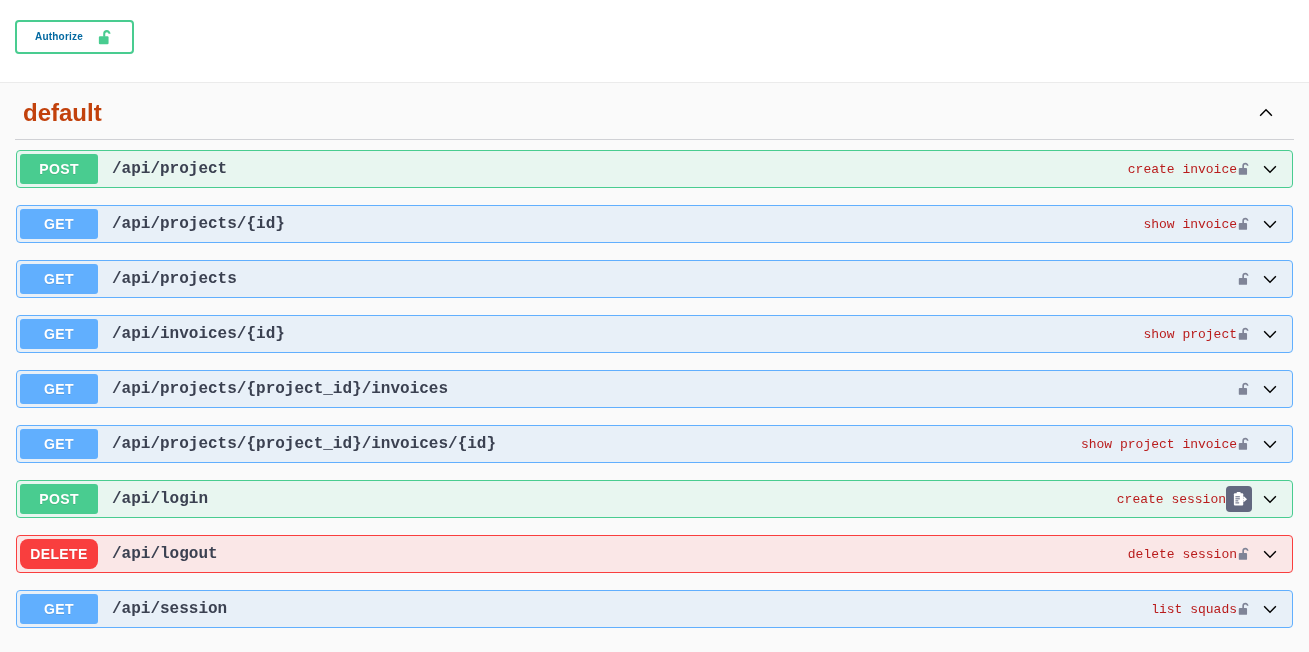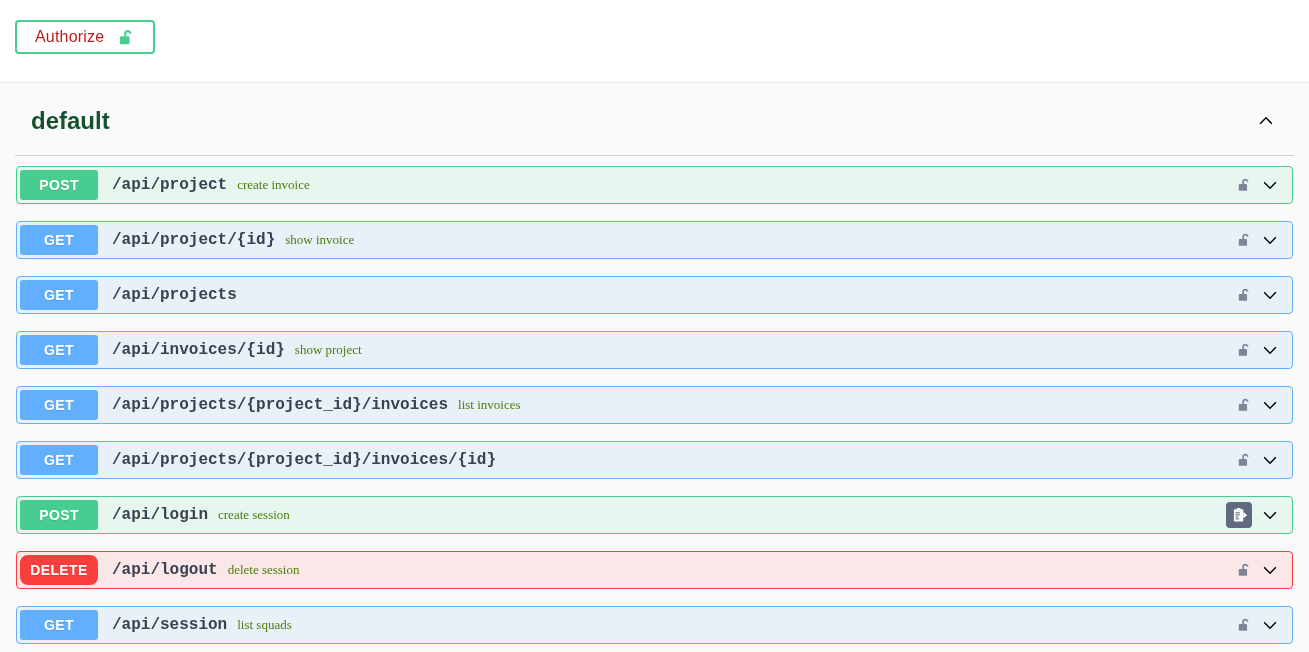--- a/index.html
+++ b/index.html
@@ -33,23 +33,23 @@
     gap: 14px;
     height: 34px;
     padding: 0 18px;
     background: #ffffff;
     border: 2px solid #49cc90;
     border-radius: 4px;
     box-sizing: border-box;
     cursor: pointer;
   }
   .authorize-btn .label {
-    font-size: 16px;
-    font-weight: normal;
-    color: #b91c1c;
+    font-size: 10px;
+    font-weight: bold;
+    color: #0369a1;
     letter-spacing: .2px;
     line-height: 1;
   }
   .lock-open-green { display: block; }
 
   
   .opblock-tag-section {
     padding: 0 15px;
   }
   .opblock-tag {
@@ -57,23 +57,23 @@
     align-items: center;
     justify-content: space-between;
     border-bottom: 1px solid rgba(59,65,81,.22);
     padding: 18px 8px 14px 8px;
     cursor: pointer;
     background: transparent;
   }
   .tag-title {
     font-size: 24px;
     font-weight: bold;
-    color: #14532d;
+    color: #c2410c;
     line-height: 1;
-    margin: 8px;
+    margin: 0;
   }
   .tag-arrow {
     width: 20px;
     height: 20px;
     display: flex;
     align-items: center;
     justify-content: center;
     margin-right: 10px;
   }
 
@@ -120,26 +120,27 @@
 
   .op-path {
     font-family: "Liberation Mono", monospace;
     font-size: 16px;
     font-weight: bold;
     color: #3b4151;
     padding: 0 10px 0 14px;
     white-space: nowrap;
   }
   .op-summary {
-    font-family: Liberation Serif, serif;
+    font-family: Liberation Mono, monospace;
     font-size: 13px;
-    color: #4d7c0f;
+    color: #b91c1c;
     white-space: nowrap;
     flex: 1 1 auto;
     overflow: hidden;
+    text-align: right;
   }
 
   .op-right {
     display: flex;
     align-items: center;
     gap: 8px;
     margin-left: auto;
     padding-right: 12px;
   }
   .auth-lock-btn {
@@ -206,21 +207,21 @@
       <span class="chev">
         <svg width="18" height="18" viewBox="0 0 20 20" aria-hidden="true">
           <path d="M3.5 7 10 13.5 16.5 7" fill="none" stroke="#000000" stroke-width="1.6"></path>
         </svg>
       </span>
     </span>
   </div>
 
   <div class="opblock get">
     <span class="method">GET</span>
-    <span class="op-path">/api/project/{id}</span>
+    <span class="op-path">/api/projects/{id}</span>
     <span class="op-summary">show invoice</span>
     <span class="op-right">
       <button class="auth-lock-btn">
             <svg width="15" height="18" viewBox="0 0 20 20" aria-hidden="true">
               <path d="M8.2 9.2V5.8a3 3 0 0 1 6 0" fill="none" stroke="#7f8497" stroke-width="2.2"></path>
               <rect x="2.4" y="8.8" width="11" height="9" rx="1.2" fill="#7f8497"></rect>
             </svg>
           </button>
       <span class="chev">
         <svg width="18" height="18" viewBox="0 0 20 20" aria-hidden="true">
@@ -263,39 +264,39 @@
         <svg width="18" height="18" viewBox="0 0 20 20" aria-hidden="true">
           <path d="M3.5 7 10 13.5 16.5 7" fill="none" stroke="#000000" stroke-width="1.6"></path>
         </svg>
       </span>
     </span>
   </div>
 
   <div class="opblock get">
     <span class="method">GET</span>
     <span class="op-path">/api/projects/{project_id}/invoices</span>
-    <span class="op-summary">list invoices</span>
     <span class="op-right">
       <button class="auth-lock-btn">
             <svg width="15" height="18" viewBox="0 0 20 20" aria-hidden="true">
               <path d="M8.2 9.2V5.8a3 3 0 0 1 6 0" fill="none" stroke="#7f8497" stroke-width="2.2"></path>
               <rect x="2.4" y="8.8" width="11" height="9" rx="1.2" fill="#7f8497"></rect>
             </svg>
           </button>
       <span class="chev">
         <svg width="18" height="18" viewBox="0 0 20 20" aria-hidden="true">
           <path d="M3.5 7 10 13.5 16.5 7" fill="none" stroke="#000000" stroke-width="1.6"></path>
         </svg>
       </span>
     </span>
   </div>
 
   <div class="opblock get">
     <span class="method">GET</span>
     <span class="op-path">/api/projects/{project_id}/invoices/{id}</span>
+    <span class="op-summary">show project invoice</span>
     <span class="op-right">
       <button class="auth-lock-btn">
             <svg width="15" height="18" viewBox="0 0 20 20" aria-hidden="true">
               <path d="M8.2 9.2V5.8a3 3 0 0 1 6 0" fill="none" stroke="#7f8497" stroke-width="2.2"></path>
               <rect x="2.4" y="8.8" width="11" height="9" rx="1.2" fill="#7f8497"></rect>
             </svg>
           </button>
       <span class="chev">
         <svg width="18" height="18" viewBox="0 0 20 20" aria-hidden="true">
           <path d="M3.5 7 10 13.5 16.5 7" fill="none" stroke="#000000" stroke-width="1.6"></path>

